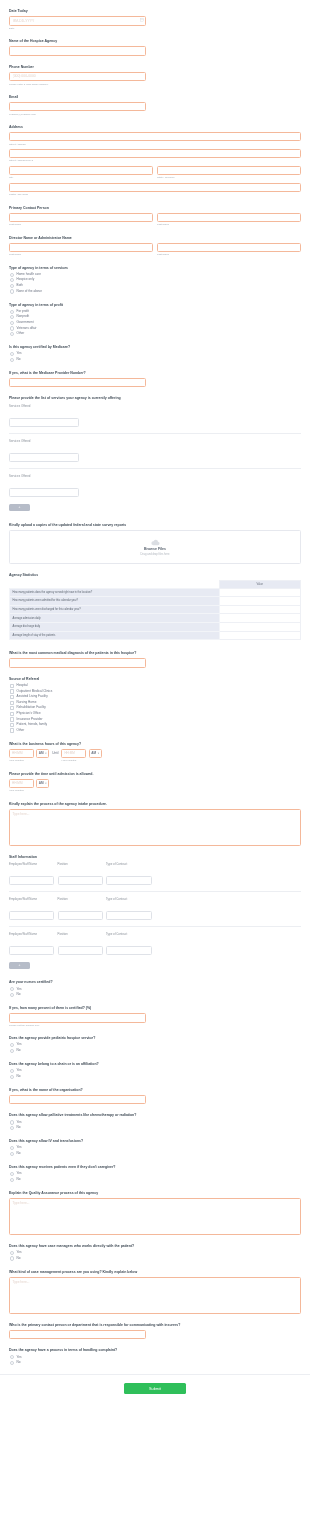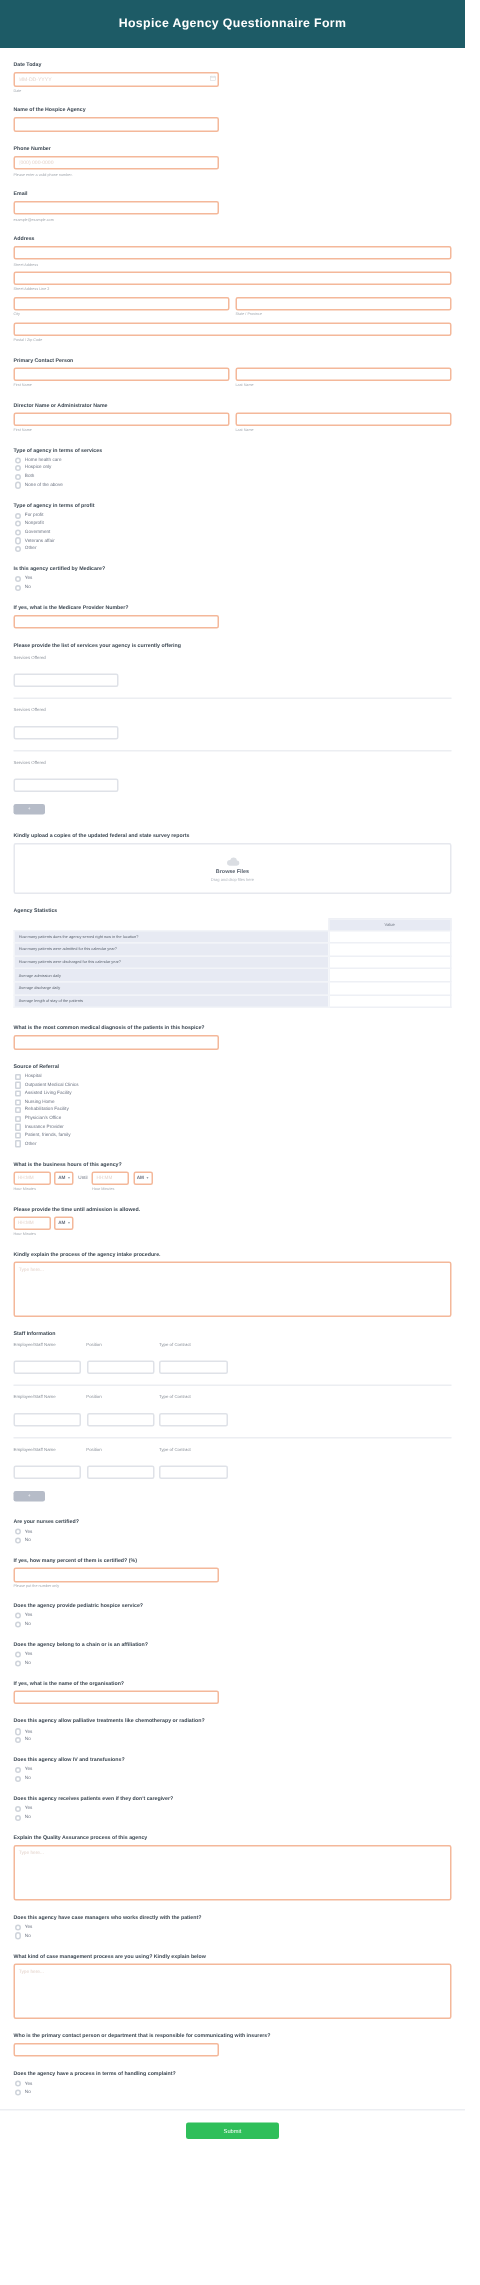--- a/index.html
+++ b/index.html
@@ -220,23 +220,20 @@
     font-size:3.8px;
     cursor:pointer;
     font-family:"Liberation Sans", sans-serif;
   }
 </style>
 </head>
 <body>
 
 <div class="page">
 
-  <div class="form-header">
-    <div class="title">Hospice Agency Questionnaire Form</div>
-  </div>
 
   <div class="form-body">
 
     <div class="field">
       <label class="q-label">Date Today</label>
       <div class="date-wrap">
         <input class="txt" placeholder="MM-DD-YYYY" style="">
         <svg class="cal" viewBox="0 0 12 12">
             <rect x="1" y="2" width="10" height="9" fill="none" stroke="#9aa0a8" stroke-width="1"></rect>
             <line x1="1" y1="4.5" x2="11" y2="4.5" stroke="#9aa0a8" stroke-width="1"></line>

